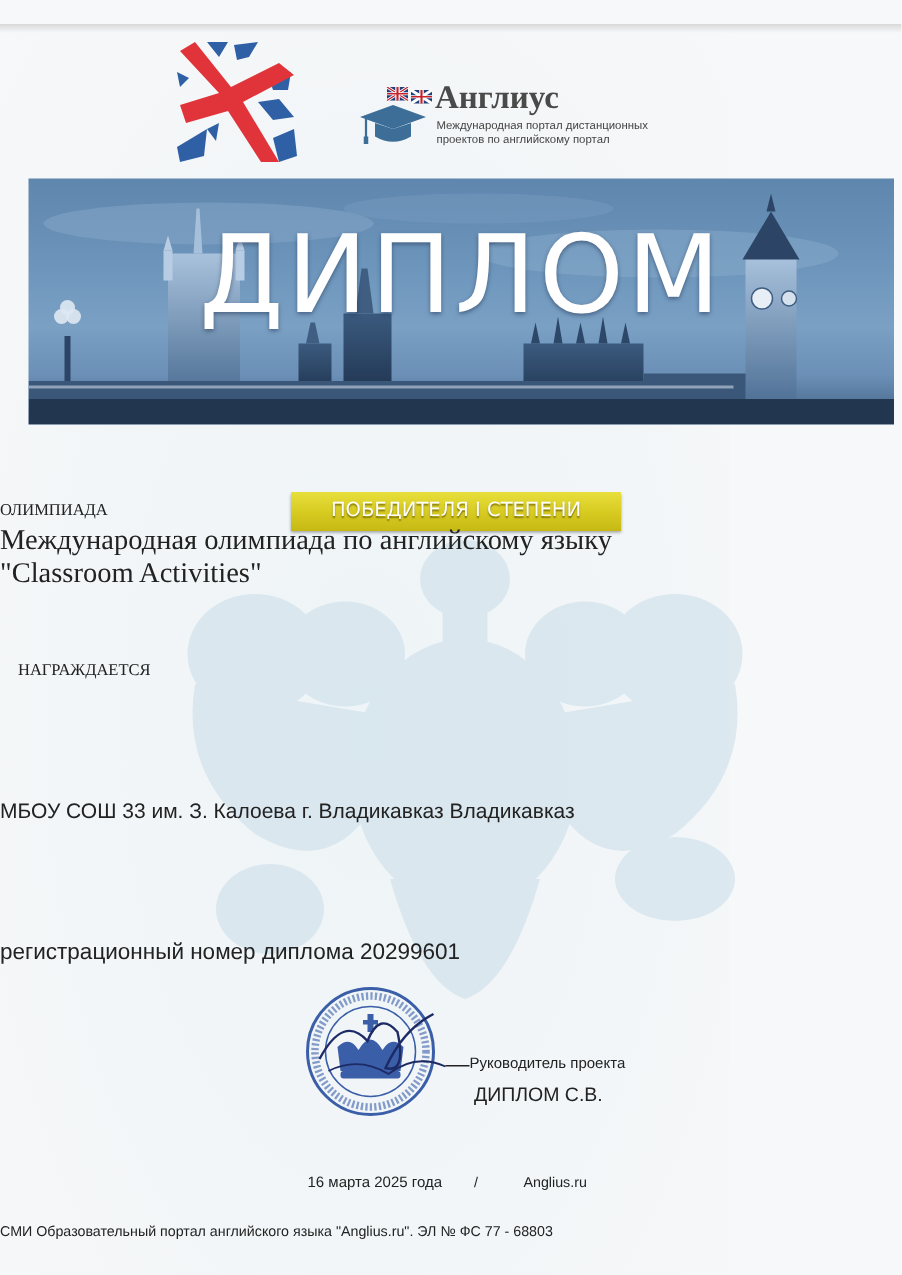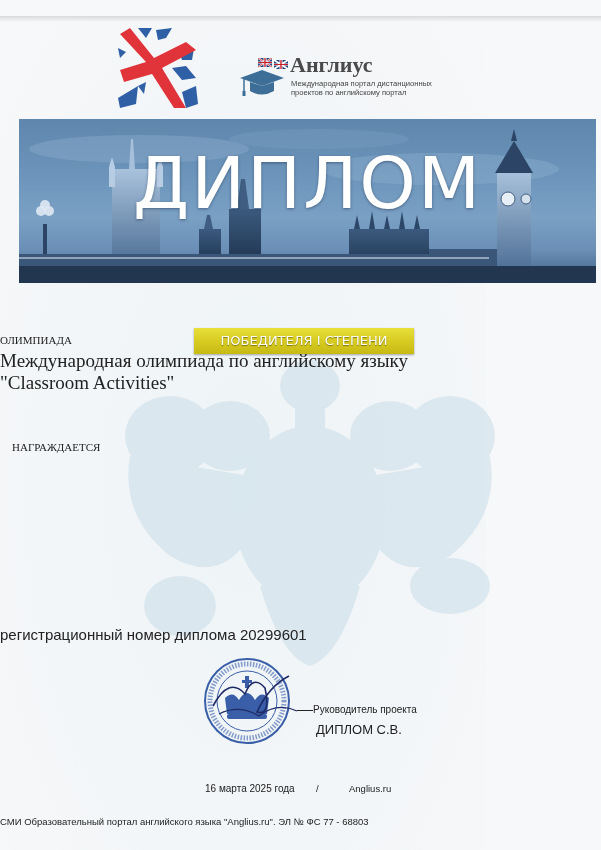--- a/index.html
+++ b/index.html
@@ -202,20 +202,21 @@
     </g>
   </svg>
 
   <div class="text olymp-label">ОЛИМПИАДА</div>
   <div class="text olymp-title">
     <div>Международная олимпиада по английскому языку</div>
     <div>"Classroom Activities"</div>
   </div>
 
   <div class="text award-label">НАГРАЖДАЕТСЯ</div>
+  <div class="text school">МБОУ СОШ 33 им. З. Калоева г. Владикавказ Владикавказ</div>
 
   <div class="text reg-number">регистрационный номер диплома 20299601</div>
 
   <svg class="stamp" viewBox="0 0 100 90">
     <circle cx="48" cy="45" r="42" fill="none" stroke="#3a5fa8" stroke-width="2"></circle>
     <circle cx="48" cy="45" r="30" fill="none" stroke="#3a5fa8" stroke-width="1"></circle>
     <g fill="#3a5fa8">
       <path d="M28,58 L26,42 Q34,34 40,44 Q48,30 56,44 Q62,34 70,42 L68,58 Z"></path>
       <rect x="28" y="58" width="40" height="5" rx="2"></rect>
       <rect x="46" y="20" width="4" height="12"></rect>

